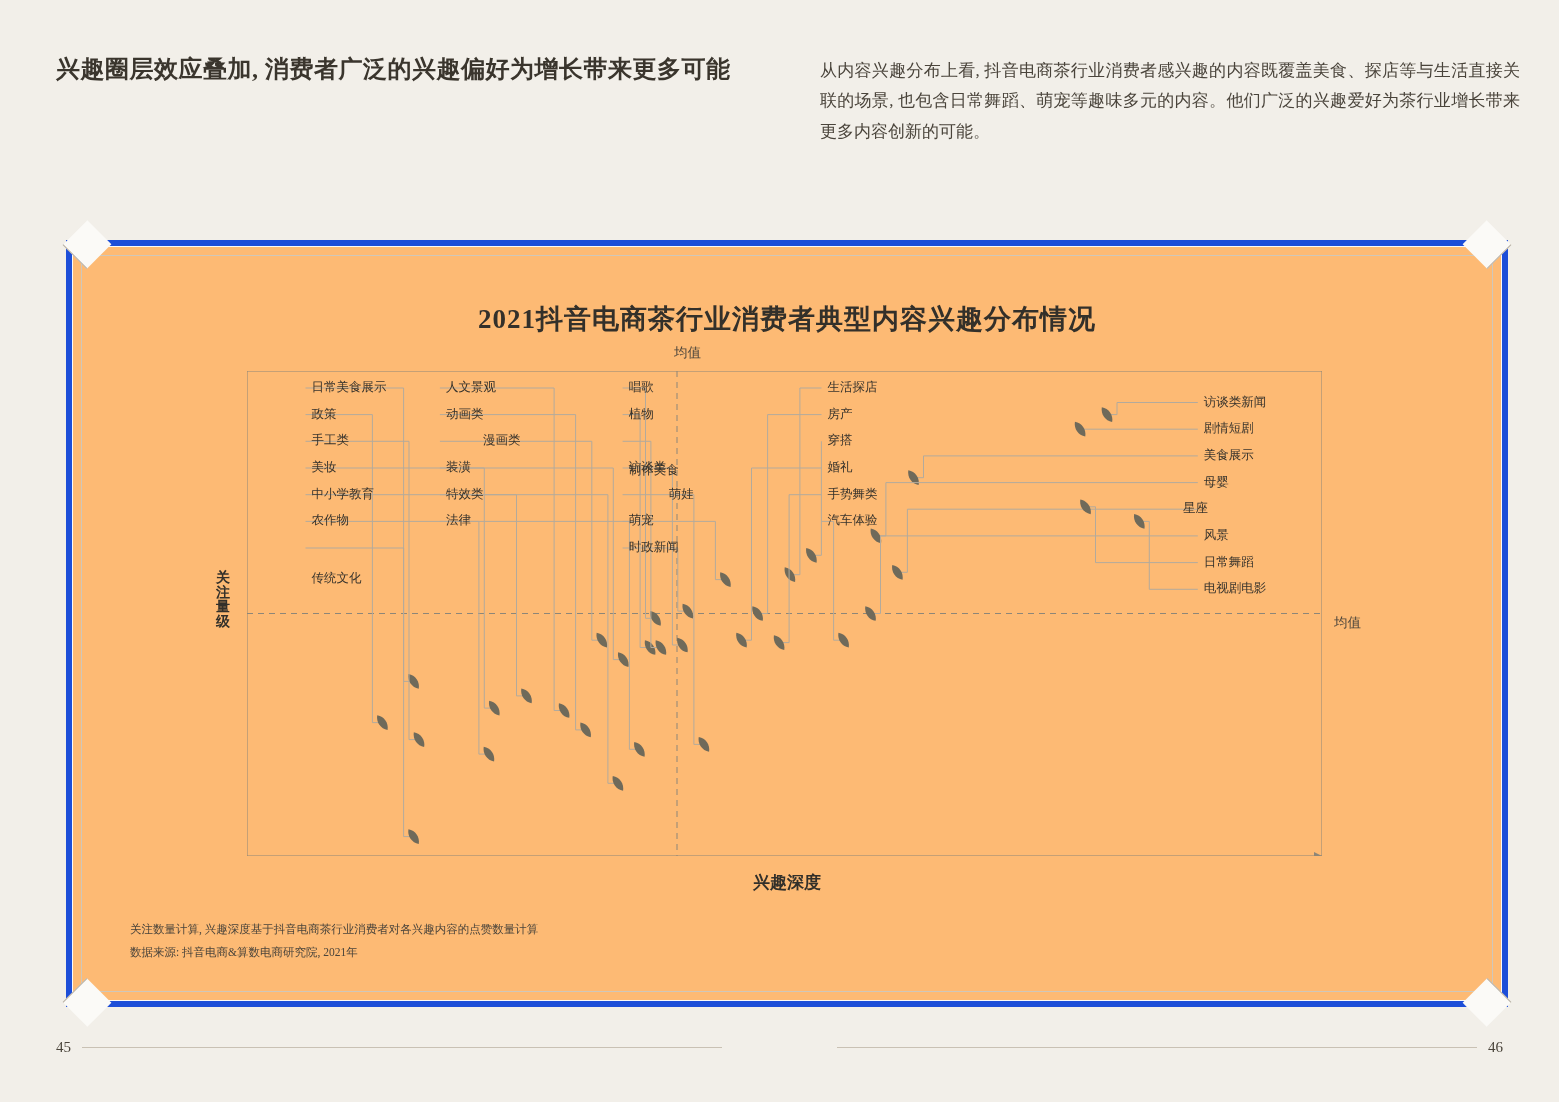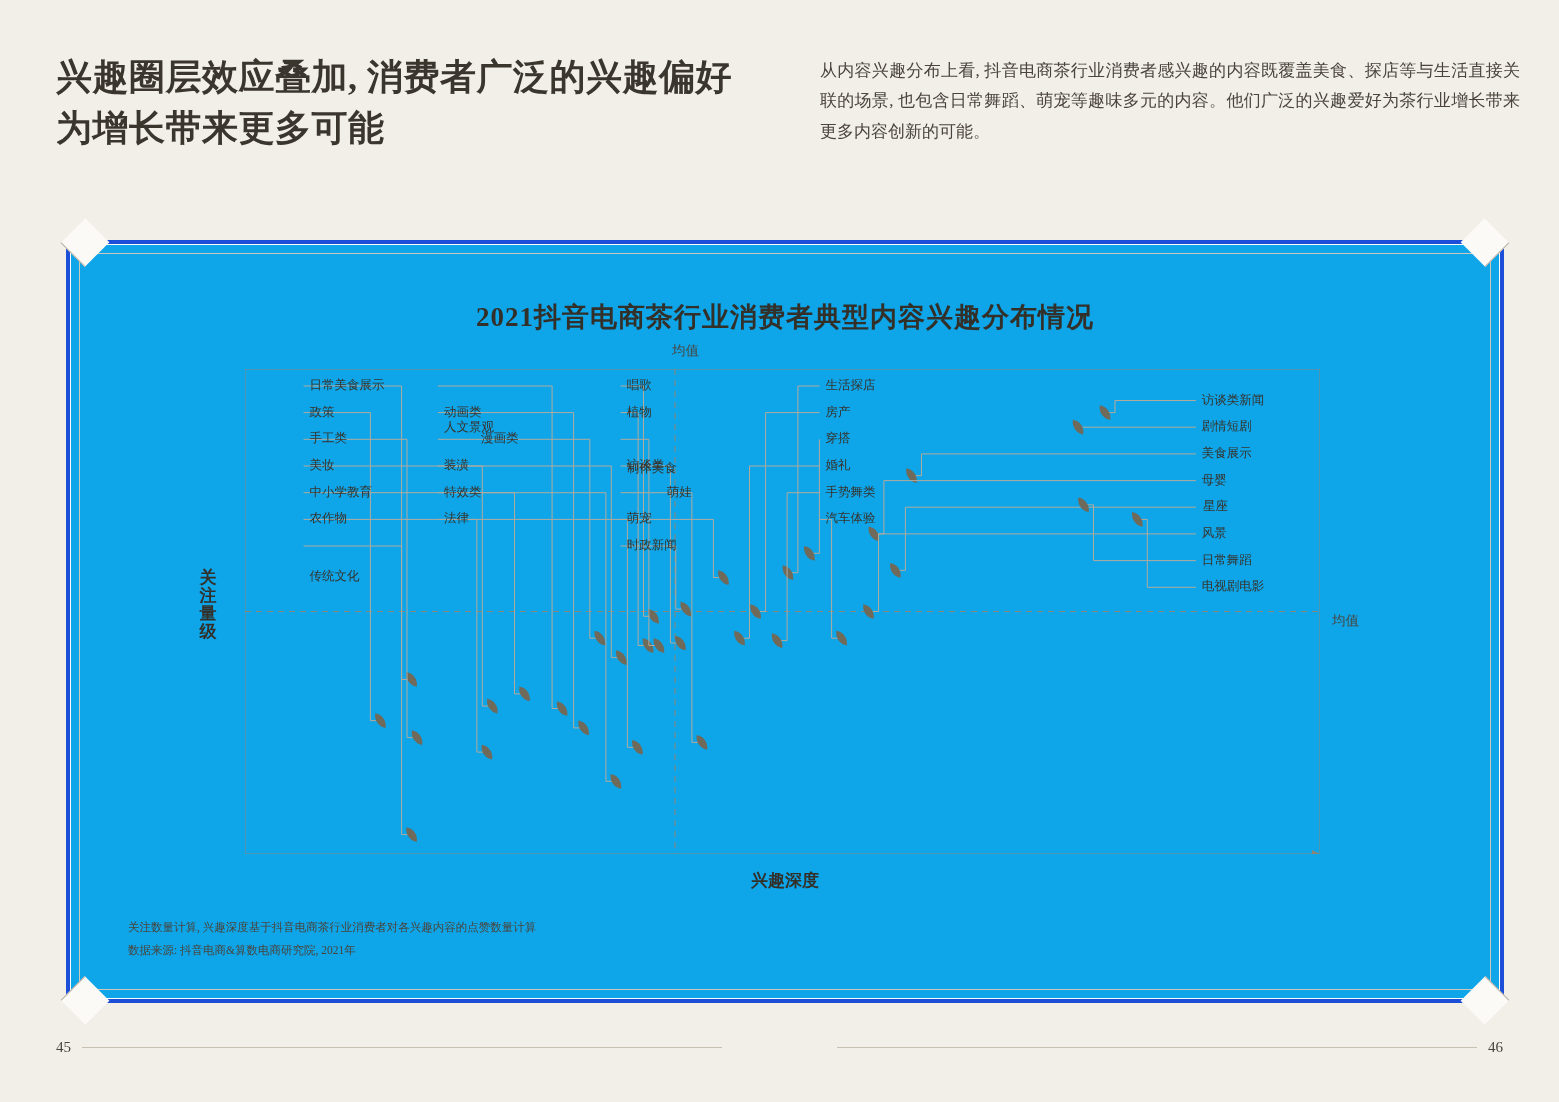--- a/index.html
+++ b/index.html
@@ -10,34 +10,34 @@
     color:#3a352d;
     position:relative;
     overflow:hidden;
   }
   .page{position:absolute;inset:0;}
 
   
   .headline{
     position:absolute;left:56px;top:52px;width:700px;
     font-family:"Liberation Serif", serif;
-    font-size:36px;line-height:1.42;font-weight:700;
+    font-size:24px;line-height:1.42;font-weight:700;
     color:#3a352d;letter-spacing:.5px;
   }
   .lede{
     position:absolute;left:820px;top:56px;width:700px;
     font-size:17px;line-height:1.78;color:#4a443b;
     text-align:justify;
   }
 
   
   .card{
     position:absolute;left:66px;top:240px;width:1430px;height:755px;
-    background:#0ea5e9;
-    border:4px solid #1d4ed8;
+    background:#fdba74;
+    border:6px solid #1d4ed8;
     box-shadow:0 0 0 1px #fbfaf7 inset;
   }
   .card-inner{
     position:absolute;inset:9px;
     border:1px solid #cfc7ba;
   }
   
   .notch{position:absolute;width:34px;height:34px;background:#fbfaf7;border-bottom:1px solid #b6ada0;}
   .notch.n1{left:-2px;top:-2px;transform:rotate(45deg) translate(-12px,-12px);}
   .notch.n2{right:-2px;top:-2px;transform:rotate(-45deg) translate(12px,-12px);}
@@ -47,23 +47,23 @@
   .chart-title{
     position:absolute;left:0;right:0;top:55px;text-align:center;
     font-size:27px;font-weight:700;color:#33302a;letter-spacing:1px;
   }
 
   .plot{
     position:absolute;left:175px;top:125px;width:1075px;height:485px;
   }
 
   .axis-y-label{
-    position:absolute;left:127px;top:325px;
-    font-size:17px;font-weight:700;line-height:1.05;width:22px;
-    text-align:center;color:#33302a;
+    position:absolute;left:144px;top:325px;
+    font-size:14px;font-weight:700;line-height:1.05;width:22px;
+    text-align:left;color:#33302a;
   }
   .axis-x-label{
     position:absolute;left:0;right:0;top:625px;text-align:center;
     font-size:17px;font-weight:700;color:#33302a;
   }
   .mean-top{
     position:absolute;left:602px;top:98px;font-size:13.5px;color:#4a443b;
   }
   .mean-right{
     position:absolute;left:1262px;top:368px;font-size:13.5px;color:#4a443b;
@@ -258,21 +258,21 @@
           </g>
         </svg>
       <div id="label-layer">
           <div class="lbl" style="left: 64.5px; top: 7.975px;">日常美食展示</div>
           <div class="lbl" style="left: 64.5px; top: 34.65px;">政策</div>
           <div class="lbl" style="left: 64.5px; top: 61.325px;">手工类</div>
           <div class="lbl" style="left: 64.5px; top: 88px;">美妆</div>
           <div class="lbl" style="left: 64.5px; top: 114.675px;">中小学教育</div>
           <div class="lbl" style="left: 64.5px; top: 141.35px;">农作物</div>
           <div class="lbl" style="left: 64.5px; top: 168.025px; margin-top: 31px;">传统文化</div>
-          <div class="lbl" style="left: 198.875px; top: 7.975px; margin-top: 42px;">人文景观</div>
+          <div class="lbl" style="left: 198.875px; top: 7.975px;">人文景观</div>
           <div class="lbl" style="left: 198.875px; top: 34.65px;">动画类</div>
           <div class="lbl" style="left: 198.875px; top: 61.325px; margin-left: 37px;">漫画类</div>
           <div class="lbl" style="left: 198.875px; top: 88px;">装潢</div>
           <div class="lbl" style="left: 198.875px; top: 114.675px;">特效类</div>
           <div class="lbl" style="left: 198.875px; top: 141.35px;">法律</div>
           <div class="lbl" style="left: 381.625px; top: 7.975px;">唱歌</div>
           <div class="lbl" style="left: 381.625px; top: 34.65px;">植物</div>
           <div class="lbl" style="left: 381.625px; top: 79px; margin-top: 12px;">制作美食</div>
           <div class="lbl" style="left: 381.625px; top: 88px;">访谈类</div>
           <div class="lbl" style="left: 381.625px; top: 114.675px; margin-left: 40px;">萌娃</div>
@@ -281,21 +281,21 @@
           <div class="lbl" style="left: 580.5px; top: 7.975px;">生活探店</div>
           <div class="lbl" style="left: 580.5px; top: 34.65px;">房产</div>
           <div class="lbl" style="left: 580.5px; top: 61.325px;">穿搭</div>
           <div class="lbl" style="left: 580.5px; top: 88px;">婚礼</div>
           <div class="lbl" style="left: 580.5px; top: 114.675px;">手势舞类</div>
           <div class="lbl" style="left: 580.5px; top: 141.35px;">汽车体验</div>
           <div class="lbl" style="left: 956.75px; top: 22.525px;">访谈类新闻</div>
           <div class="lbl" style="left: 956.75px; top: 49.2px;">剧情短剧</div>
           <div class="lbl" style="left: 956.75px; top: 75.875px;">美食展示</div>
           <div class="lbl" style="left: 956.75px; top: 102.55px;">母婴</div>
-          <div class="lbl" style="left: 958px; top: 129.225px; text-align: right;">星座</div>
+          <div class="lbl" style="left: 936px; top: 129.225px; text-align: right;">星座</div>
           <div class="lbl" style="left: 956.75px; top: 155.9px;">风景</div>
           <div class="lbl" style="left: 956.75px; top: 182.575px;">日常舞蹈</div>
           <div class="lbl" style="left: 956.75px; top: 209.25px;">电视剧电影</div>
         </div>
     </div>
 
     <div class="footnotes">
       <div>关注数量计算, 兴趣深度基于抖音电商茶行业消费者对各兴趣内容的点赞数量计算</div>
       <div>数据来源: 抖音电商&amp;算数电商研究院, 2021年</div>
     </div>

